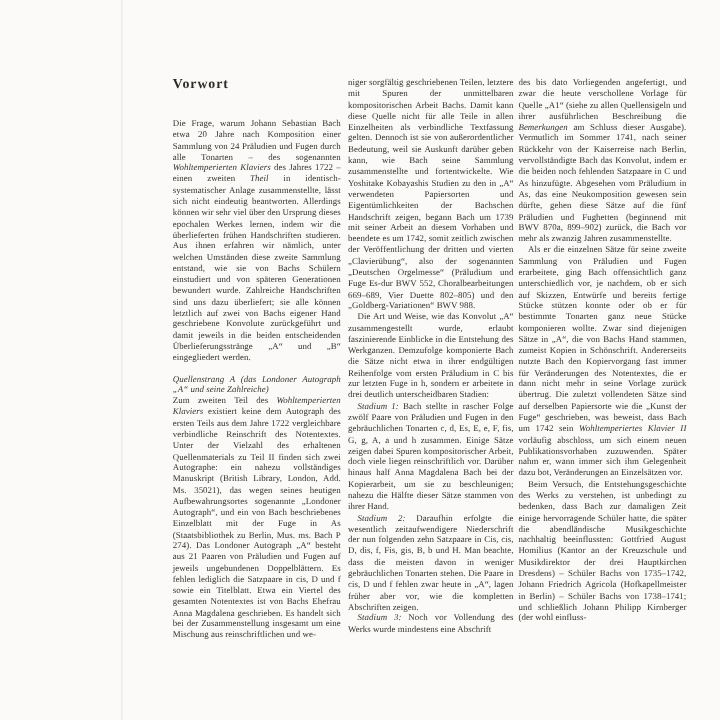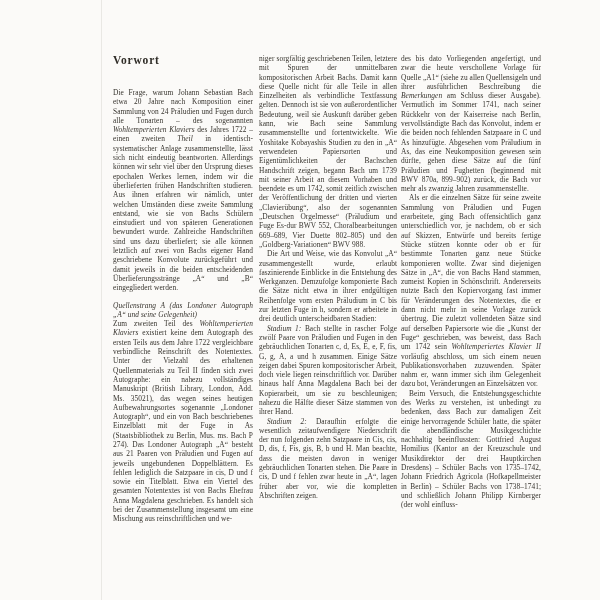--- a/index.html
+++ b/index.html
@@ -14,24 +14,25 @@
     color:#37342e;
   }
   .fold-line{
     position:absolute;left:101px;top:0;width:1px;height:600px;
     background:#e9e8e4;
   }
   .textblock{
     position:absolute;top:48px;left:113px;width:428px;
   }
   .col{
-    position:absolute;top:6px;
+    position:absolute;top:16px;
     font-size:7.4px;line-height:9.3px;
     text-align:justify;
     letter-spacing:0.05px;
+    margin-left:31px;
   }
   .col-1{left:0;width:140px;}
   .col-2{left:146px;width:138px;}
   .col-3{left:288px;width:140px;}
   h1.heading{
     font-size:11.5px;line-height:13px;font-weight:bold;
     letter-spacing:0.8px;margin:0 0 21px 0;
     color:#2f2c27;
   }
   .subheading{
@@ -43,28 +44,29 @@
 </style>
 </head>
 <body>
 
 <div class="page">
   <div class="fold-line"></div>
   <div class="textblock">
     <div class="col col-1">
       <h1 class="heading">Vorwort</h1>
     <p class="para"><span>Die Frage, warum Johann Sebastian Bach etwa 20 Jahre nach Komposition einer Sammlung von 24 Präludien und Fugen durch alle Tonarten – des sogenannten </span><em>Wohltemperierten Klaviers</em><span> des Jahres 1722 – einen zweiten </span><em>Theil</em><span> in identisch-systematischer Anlage zusammenstellte, lässt sich nicht eindeutig beantworten. Allerdings können wir sehr viel über den Ursprung dieses epochalen Werkes lernen, indem wir die überlieferten frühen Handschriften studieren. Aus ihnen erfahren wir nämlich, unter welchen Umständen diese zweite Sammlung entstand, wie sie von Bachs Schülern einstudiert und von späteren Generationen bewundert wurde. Zahlreiche Handschriften sind uns dazu überliefert; sie alle können letztlich auf zwei von Bachs eigener Hand geschriebene Konvolute zurückgeführt und damit jeweils in die beiden entscheidenden Überlieferungsstränge „A“ und „B“ eingegliedert werden.</span></p>
-        <div class="subheading"><em>Quellenstrang A (das Londoner Autograph „A“ und seine Gelegenheit)</em></div>
+        <div class="subheading"><em>Quellenstrang A (das Londoner Autograph „A“ und seine Zahlreiche)</em></div>
         <p class="para"><span>Zum zweiten Teil des </span><em>Wohltemperierten Klaviers</em><span> existiert keine dem Autograph des ersten Teils aus dem Jahre 1722 vergleichbare verbindliche Reinschrift des Notentextes. Unter der Vielzahl des erhaltenen Quellenmaterials zu Teil II finden sich zwei Autographe: ein nahezu vollständiges Manuskript (British Library, London, Add. Ms. 35021), das wegen seines heutigen Aufbewahrungsortes sogenannte „Londoner Autograph“, und ein von Bach beschriebenes Einzelblatt mit der Fuge in As (Staatsbibliothek zu Berlin, Mus. ms. Bach P 274). Das Londoner Autograph „A“ besteht aus 21 Paaren von Präludien und Fugen auf jeweils ungebundenen Doppelblättern. Es fehlen lediglich die Satzpaare in cis, D und f sowie ein Titelblatt. Etwa ein Viertel des gesamten Notentextes ist von Bachs Ehefrau Anna Magdalena geschrieben. Es handelt sich bei der Zusammenstellung insgesamt um eine Mischung aus reinschriftlichen und we-</span></p>
       </div>
     <div class="col col-2">
         <p class="para"><span>niger sorgfältig geschriebenen Teilen, letztere mit Spuren der unmittelbaren kompositorischen Arbeit Bachs. Damit kann diese Quelle nicht für alle Teile in allen Einzelheiten als verbindliche Textfassung gelten. Dennoch ist sie von außerordentlicher Bedeutung, weil sie Auskunft darüber geben kann, wie Bach seine Sammlung zusammenstellte und fortentwickelte. Wie Yoshitake Kobayashis Studien zu den in „A“ verwendeten Papiersorten und Eigentümlichkeiten der Bachschen Handschrift zeigen, begann Bach um 1739 mit seiner Arbeit an diesem Vorhaben und beendete es um 1742, somit zeitlich zwischen der Veröffentlichung der dritten und vierten „Clavierübung“, also der sogenannten „Deutschen Orgelmesse“ (Präludium und Fuge Es-dur BWV 552, Choralbearbeitungen 669–689, Vier Duette 802–805) und den „Goldberg-Variationen“ BWV 988.</span></p>
         <p class="para indent"><span>Die Art und Weise, wie das Konvolut „A“ zusammengestellt wurde, erlaubt faszinierende Einblicke in die Entstehung des Werkganzen. Demzufolge komponierte Bach die Sätze nicht etwa in ihrer endgültigen Reihenfolge vom ersten Präludium in C bis zur letzten Fuge in h, sondern er arbeitete in drei deutlich unterscheidbaren Stadien:</span></p>
         <p class="para indent"><em>Stadium 1:</em><span> Bach stellte in rascher Folge zwölf Paare von Präludien und Fugen in den gebräuchlichen Tonarten c, d, Es, E, e, F, fis, G, g, A, a und h zusammen. Einige Sätze zeigen dabei Spuren kompositorischer Arbeit, doch viele liegen reinschriftlich vor. Darüber hinaus half Anna Magdalena Bach bei der Kopierarbeit, um sie zu beschleunigen; nahezu die Hälfte dieser Sätze stammen von ihrer Hand.</span></p>
         <p class="para indent"><em>Stadium 2:</em><span> Daraufhin erfolgte die wesentlich zeitaufwendigere Niederschrift der nun folgenden zehn Satzpaare in Cis, cis, D, dis, f, Fis, gis, B, b und H. Man beachte, dass die meisten davon in weniger gebräuchlichen Tonarten stehen. Die Paare in cis, D und f fehlen zwar heute in „A“, lagen früher aber vor, wie die kompletten Abschriften zeigen.</span></p>
+        <p class="para indent"><em>Stadium 3:</em><span> Noch vor Vollendung des Werks wurde mindestens eine Abschrift</span></p>
       </div>
     <div class="col col-3">
         <p class="para"><span>des bis dato Vorliegenden angefertigt, und zwar die heute verschollene Vorlage für Quelle „A1“ (siehe zu allen Quellensigeln und ihrer ausführlichen Beschreibung die </span><em>Bemerkungen</em><span> am Schluss dieser Ausgabe). Vermutlich im Sommer 1741, nach seiner Rückkehr von der Kaiserreise nach Berlin, vervollständigte Bach das Konvolut, indem er die beiden noch fehlenden Satzpaare in C und As hinzufügte. Abgesehen vom Präludium in As, das eine Neukomposition gewesen sein dürfte, gehen diese Sätze auf die fünf Präludien und Fughetten (beginnend mit BWV 870a, 899–902) zurück, die Bach vor mehr als zwanzig Jahren zusammenstellte.</span></p>
         <p class="para indent"><span>Als er die einzelnen Sätze für seine zweite Sammlung von Präludien und Fugen erarbeitete, ging Bach offensichtlich ganz unterschiedlich vor, je nachdem, ob er sich auf Skizzen, Entwürfe und bereits fertige Stücke stützen konnte oder ob er für bestimmte Tonarten ganz neue Stücke komponieren wollte. Zwar sind diejenigen Sätze in „A“, die von Bachs Hand stammen, zumeist Kopien in Schönschrift. Andererseits nutzte Bach den Kopiervorgang fast immer für Veränderungen des Notentextes, die er dann nicht mehr in seine Vorlage zurück übertrug. Die zuletzt vollendeten Sätze sind auf derselben Papiersorte wie die „Kunst der Fuge“ geschrieben, was beweist, dass Bach um 1742 sein </span><em>Wohltemperiertes Klavier II</em><span> vorläufig abschloss, um sich einem neuen Publikationsvorhaben zuzuwenden. Später nahm er, wann immer sich ihm Gelegenheit dazu bot, Veränderungen an Einzelsätzen vor.</span></p>
         <p class="para indent"><span>Beim Versuch, die Entstehungsgeschichte des Werks zu verstehen, ist unbedingt zu bedenken, dass Bach zur damaligen Zeit einige hervorragende Schüler hatte, die später die abendländische Musikgeschichte nachhaltig beeinflussten: Gottfried August Homilius (Kantor an der Kreuzschule und Musikdirektor der drei Hauptkirchen Dresdens) – Schüler Bachs von 1735–1742, Johann Friedrich Agricola (Hofkapellmeister in Berlin) – Schüler Bachs von 1738–1741; und schließlich Johann Philipp Kirnberger (der wohl einfluss-</span></p>
       </div>
   </div>
 </div>
 
 </body></html>

